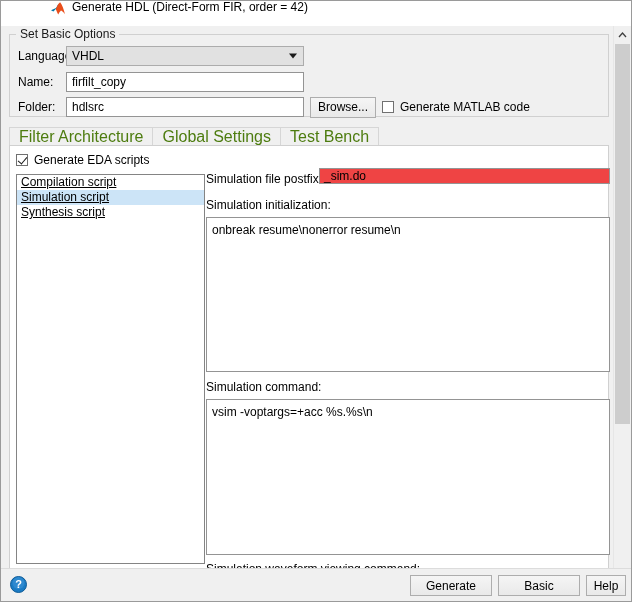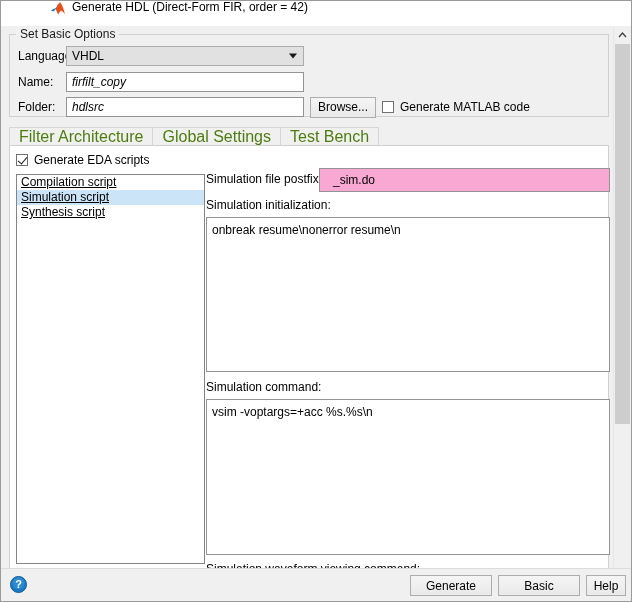--- a/index.html
+++ b/index.html
@@ -135,21 +135,20 @@
     position: absolute;
     left: 56px;
     width: 238px;
     height: 20px;
     box-sizing: border-box;
     border: 1px solid #949494;
     background: #ffffff;
     display: flex;
     align-items: center;
     cursor: text;
-    font-style: italic;
   }
   .textbox-text {
     padding-left: 5px;
     font-size: 12px;
     color: #000;
   }
   .btn {
     box-sizing: border-box;
     border: 1px solid #adadad;
     background: linear-gradient(#f5f5f5, #e9e9e9);
@@ -298,26 +297,25 @@
   .field-label {
     position: absolute;
     font-size: 12px;
     color: #000;
     white-space: nowrap;
   }
   .inline-input {
     position: absolute;
     box-sizing: border-box;
     border: 1px solid #949494;
-    background: #f9a8d4;
-    height: 24px;
+    background: #ef4444;
+    height: 16px;
     display: flex;
     align-items: center;
     cursor: text;
-    padding-left: 9px;
   }
   .inline-input .val {
     padding-left: 4px;
     font-size: 12px;
     color: #000;
   }
   .textarea {
     position: absolute;
     box-sizing: border-box;
     border: 1px solid #949494;

